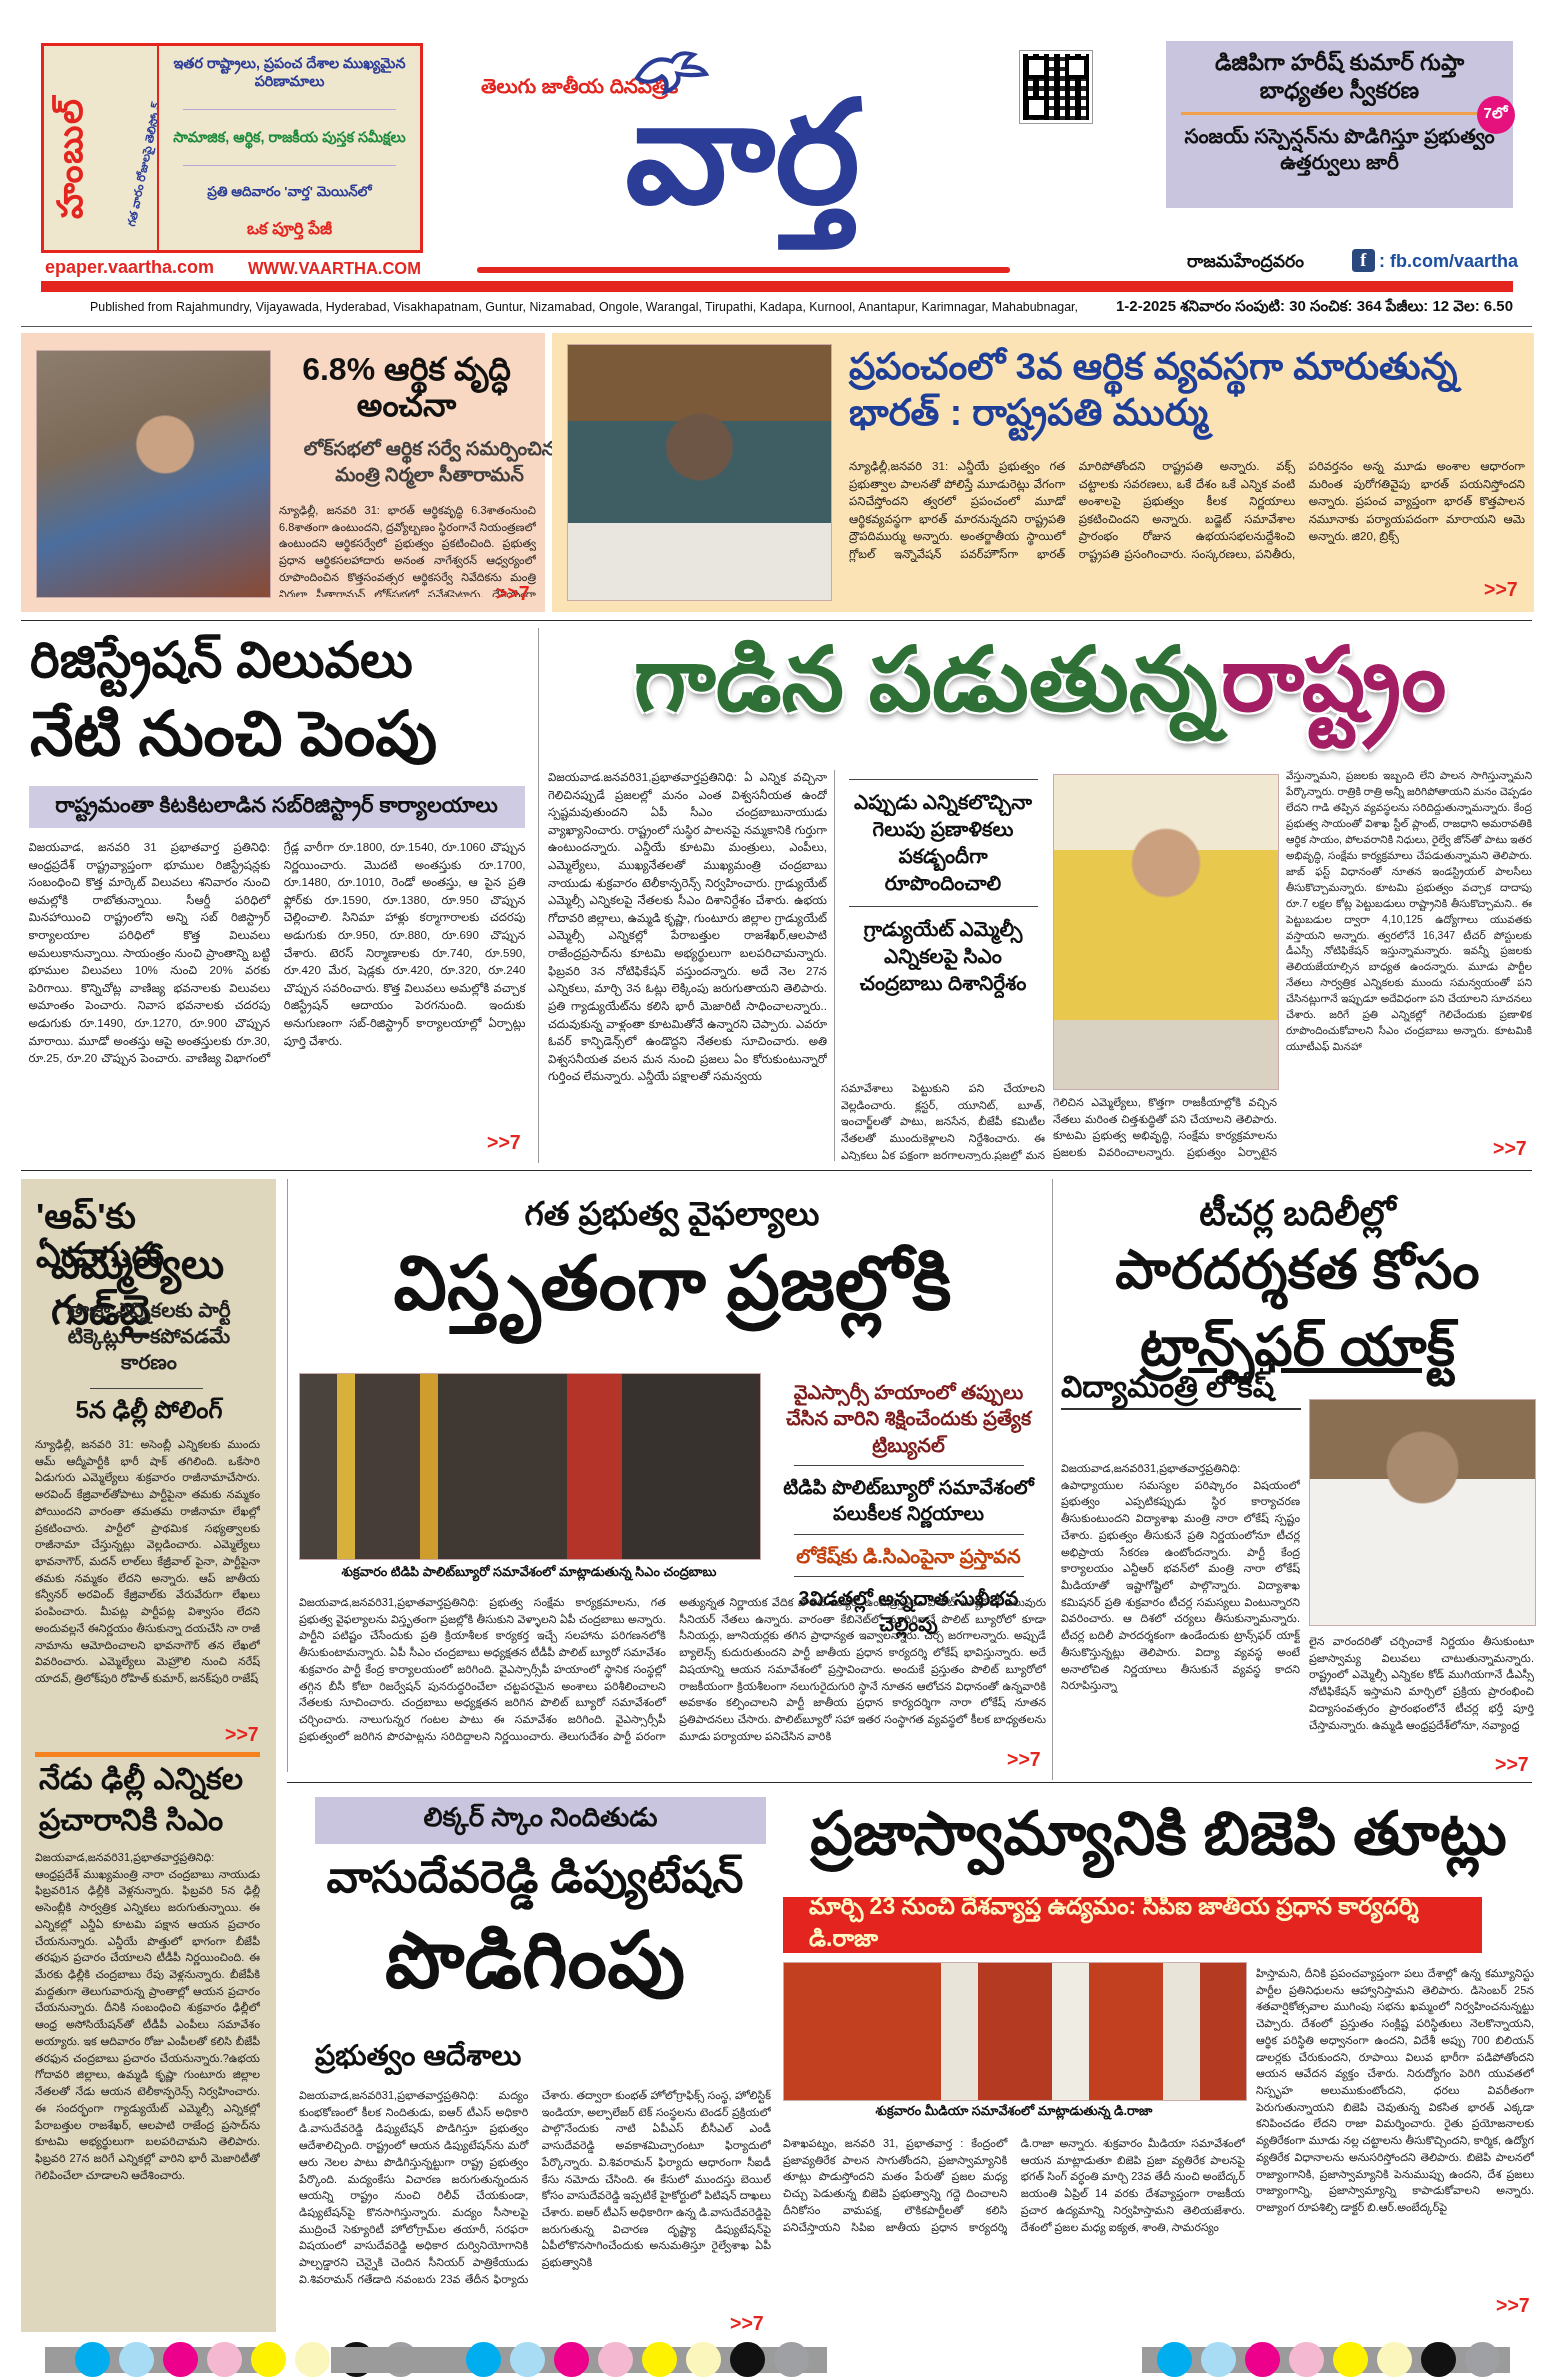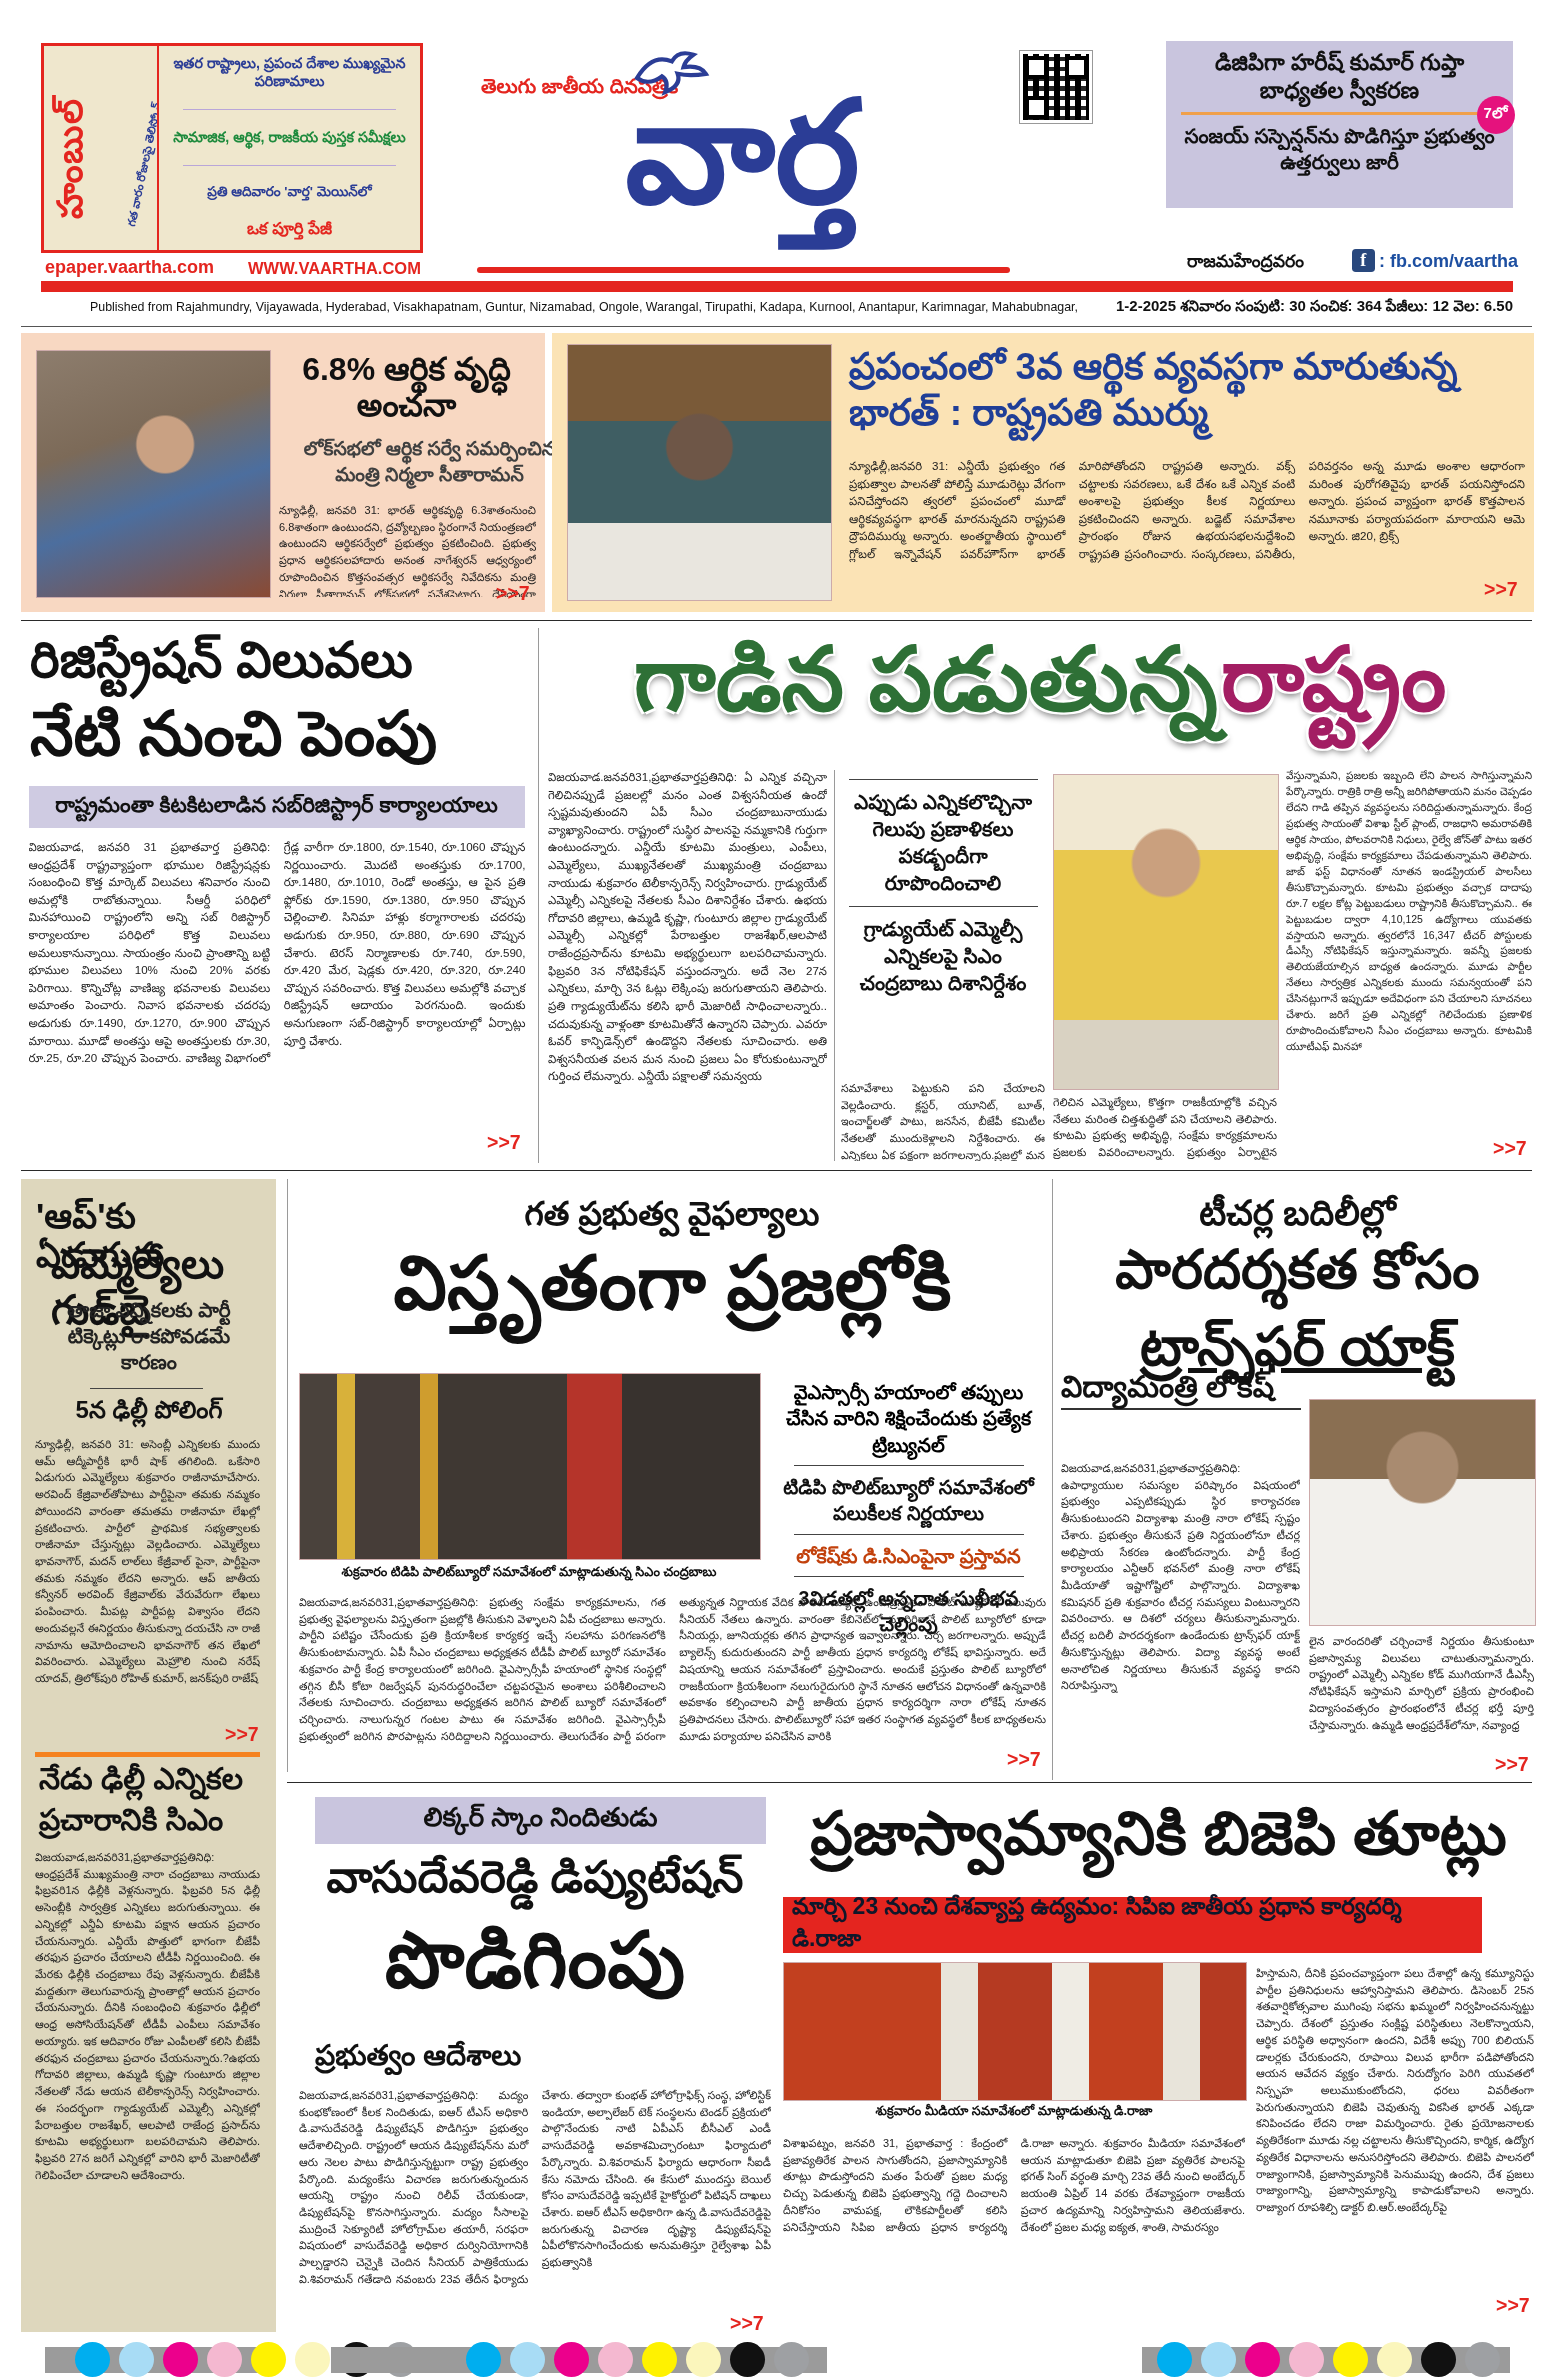--- a/index.html
+++ b/index.html
@@ -153,21 +153,21 @@
 
   <div class="abs vrule" style="left:287px;top:1179px;height:593px;"></div>
 
   <div class="abs hl c" style="left:300px;top:1196px;width:744px;font-size:33px;font-weight:bold;">గత ప్రభుత్వ వైఫల్యాలు</div>
   <div class="abs hl c" style="left:297px;top:1241px;width:751px;font-size:75px;">విస్తృతంగా ప్రజల్లోకి</div>
   <div class="abs photo" style="left:299px;top:1373px;width:460px;height:185px;background:
        linear-gradient(90deg,#4a423c 0 8%,#d8b13a 8% 12%,#463d38 12% 26%,#cf9d2e 26% 30%,#3f3833 30% 58%,#b5342a 58% 70%,#38322e 70% 100%);"></div>
   <div class="abs cap" style="left:299px;top:1564px;width:460px;">శుక్రవారం టిడిపి పాలిట్‌బ్యూరో సమావేశంలో మాట్లాడుతున్న సిఎం చంద్రబాబు</div>
 
   <div class="abs" style="left:771px;top:1379px;width:275px;text-align:center;">
-    <div class="b" style="font-size:19.5px;line-height:1.35;color:#000000;text-align:center;">వైఎస్సార్సీ హయాంలో తప్పులు చేసిన వారిని శిక్షించేందుకు ప్రత్యేక ట్రిబ్యునల్</div>
+    <div class="b" style="font-size:19.5px;line-height:1.35;color:#7f1d1d;text-align:center;">వైఎస్సార్సీ హయాంలో తప్పులు చేసిన వారిని శిక్షించేందుకు ప్రత్యేక ట్రిబ్యునల్</div>
     <div style="border-top:1.5px solid #444;margin:7.5px 22.5px;"></div>
     <div class="b" style="font-size:19.5px;line-height:1.35;color:#111;">టిడిపి పొలిట్‌బ్యూరో సమావేశంలో పలుకీలక నిర్ణయాలు</div>
     <div style="border-top:1.5px solid #444;margin:7.5px 22.5px;"></div>
     <div class="b" style="font-size:19.5px;line-height:1.35;color:#c2410c;">లోకేష్‌కు డి.సిఎంపైనా ప్రస్తావన</div>
     <div style="border-top:1.5px solid #444;margin:7.5px 22.5px;"></div>
     <div class="b" style="font-size:19.5px;line-height:1.35;color:#111;">3విడతల్లో అన్నదాత సుఖీభవ చెల్లింపు</div>
   </div>
 
   <div class="abs body-txt cols2" style="left:299px;top:1594px;width:747px;height:177px;font-size:11px;">విజయవాడ,జనవరి31,ప్రభాతవార్తప్రతినిధి: ప్రభుత్వ సంక్షేమ కార్యక్రమాలను, గత ప్రభుత్వ వైఫల్యాలను విస్తృతంగా ప్రజల్లోకి తీసుకుని వెళ్ళాలని ఏపీ చంద్రబాబు అన్నారు. పార్టీని పటిష్టం చేసేందుకు ప్రతి క్రియాశీలక కార్యకర్త ఇచ్చే సలహాను పరిగణనలోకి తీసుకుంటామన్నారు. ఏపీ సీఎం చంద్రబాబు అధ్యక్షతన టీడీపీ పొలిట్ బ్యూరో సమావేశం శుక్రవారం పార్టీ కేంద్ర కార్యాలయంలో జరిగింది. వైఎస్సార్సీపీ హయాంలో స్థానిక సంస్థల్లో తగ్గిన బీసీ కోటా రిజర్వేషన్ పునరుద్ధరించేలా చట్టపరమైన అంశాలు పరిశీలించాలని నేతలకు సూచించారు. చంద్రబాబు అధ్యక్షతన జరిగిన పొలిట్ బ్యూరో సమావేశంలో చర్చించారు. నాలుగున్నర గంటల పాటు ఈ సమావేశం జరిగింది. వైఎస్సార్సీపీ ప్రభుత్వంలో జరిగిన పొరపాట్లను సరిదిద్దాలని నిర్ణయించారు. తెలుగుదేశం పార్టీ పరంగా అత్యున్నత నిర్ణాయక వేదిక పొలిట్ బ్యూరో ఉంది,ప్రస్తుతం పొలిట్ బ్యూరోలో పలువురు సీనియర్ నేతలు ఉన్నారు. వారంతా కేబినెట్‌లో మాదిరిగానే పొలిట్ బ్యూరోలో కూడా సీనియర్లు, జూనియర్లకు తగిన ప్రాధాన్యత ఇవ్వాలన్నారు. చర్చ జరగాలన్నారు. అప్పుడే బ్యాలెన్స్ కుదురుతుందని పార్టీ జాతీయ ప్రధాన కార్యదర్శి లోకేష్ భావిస్తున్నారు. అదే విషయాన్ని ఆయన సమావేశంలో ప్రస్తావించారు. అందుకే ప్రస్తుతం పొలిట్ బ్యూరోలో రాజకీయంగా క్రియశీలంగా నలుగురైదుగురి స్థానే నూతన ఆలోచన విధానంతో ఉన్నవారికి అవకాశం కల్పించాలని పార్టీ జాతీయ ప్రధాన కార్యదర్శిగా నారా లోకేష్ నూతన ప్రతిపాదనలు చేసారు. పొలిట్‌బ్యూరో సహా ఇతర సంస్థాగత వ్యవస్థలో కీలక బాధ్యతలను మూడు పర్యాయాల పనిచేసిన వారికి</div>
   <div class="abs jump" style="left:1007px;top:1750px;">&gt;&gt;7</div>
@@ -188,21 +188,21 @@
   <div class="abs hrule" style="left:287px;top:1782px;width:1245px;"></div>
 
   <div class="abs kicker-bar" style="left:315px;top:1797px;width:451px;height:47px;font-size:26px;">లిక్కర్ స్కాం నిందితుడు</div>
   <div class="abs hl c" style="left:299px;top:1852px;width:472px;font-size:44px;">వాసుదేవరెడ్డి డిప్యుటేషన్</div>
   <div class="abs hl c" style="left:299px;top:1917px;width:472px;font-size:78px;">పొడిగింపు</div>
   <div class="abs hl" style="left:315px;top:2040px;width:315px;font-size:28.5px;">ప్రభుత్వం ఆదేశాలు</div>
   <div class="abs body-txt cols2" style="left:299px;top:2087px;width:472px;height:248px;font-size:11px;">విజయవాడ,జనవరి31,ప్రభాతవార్తప్రతినిధి: మద్యం కుంభకోణంలో కీలక నిందితుడు, ఐఆర్ టీఎస్ అధికారి డి.వాసుదేవరెడ్డి డిప్యుటేషన్ పొడిగిస్తూ ప్రభుత్వం ఆదేశాలిచ్చింది. రాష్ట్రంలో ఆయన డిప్యుటేషన్‌ను మరో ఆరు నెలల పాటు పొడిగిస్తున్నట్టుగా రాష్ట్ర ప్రభుత్వం పేర్కొంది. మద్యంకేసు విచారణ జరుగుతున్నందున ఆయన్ని రాష్ట్రం నుంచి రిలీవ్ చేయకుండా, డిప్యుటేషన్‌పై కొనసాగిస్తున్నారు. మద్యం సీసాలపై ముద్రించే సెక్యూరిటీ హోలోగ్రామ్‌ల తయారీ, సరఫరా విషయంలో వాసుదేవరెడ్డి అధికార దుర్వినియోగానికి పాల్పడ్డారని చెన్నైకి చెందిన సీనియర్ పాత్రికేయుడు వి.శివరామన్ గతేడాది నవంబరు 23వ తేదీన ఫిర్యాదు చేశారు. తద్వారా కుంభత్ హోలోగ్రాఫిక్స్ సంస్థ, హోలిస్టిక్ ఇండియా, అల్పాలేజర్ టెక్ సంస్థలను టెండర్ ప్రక్రియలో పాల్గొనేందుకు నాటి ఏపీఎస్ బీసీఎల్ ఎండీ వాసుదేవరెడ్డి అవకాశమిచ్చారంటూ ఫిర్యాదులో పేర్కొన్నారు. వి.శివరామన్ ఫిర్యాదు ఆధారంగా సీఐడీ కేసు నమోదు చేసింది. ఈ కేసులో ముందస్తు బెయిల్ కోసం వాసుదేవరెడ్డి ఇప్పటికే హైకోర్టులో పిటిషన్ దాఖలు చేశారు. ఐఆర్ టీఎస్ అధికారిగా ఉన్న డి.వాసుదేవరెడ్డిపై జరుగుతున్న విచారణ దృష్ట్యా డిప్యుటేషన్‌పై ఏపీలోకొనసాగించేందుకు అనుమతిస్తూ రైల్వేశాఖ ఏపీ ప్రభుత్వానికి</div>
   <div class="abs jump" style="left:730px;top:2314px;">&gt;&gt;7</div>
 
   <div class="abs hl c" style="left:783px;top:1800px;width:751px;font-size:60px;">ప్రజాస్వామ్యానికి బిజెపి తూట్లు</div>
-  <div class="abs redbar b" style="left:783px;top:1897px;width:699px;height:56px;color:#0f172a;font-size:23px;display:flex;align-items:center;padding:0 9px;box-sizing:border-box;">మార్చి 23 నుంచి దేశవ్యాప్త ఉద్యమం: సిపిఐ జాతీయ ప్రధాన కార్యదర్శి డి.రాజా</div>
+  <div class="abs redbar b" style="left:783px;top:1897px;width:699px;height:56px;color:#fef9c3;font-size:23px;display:flex;align-items:center;padding:0 26px;box-sizing:border-box;">మార్చి 23 నుంచి దేశవ్యాప్త ఉద్యమం: సిపిఐ జాతీయ ప్రధాన కార్యదర్శి డి.రాజా</div>
   <div class="abs photo" style="left:783px;top:1962px;width:462px;height:137px;background:
        linear-gradient(90deg,#c2401f 0 34%,#e8e4da 34% 42%,#b53a22 42% 58%,#efece4 58% 66%,#c2401f 66% 82%,#e8e4da 82% 90%,#b53a22 90% 100%);"></div>
   <div class="abs cap" style="left:783px;top:2103px;width:462px;">శుక్రవారం మీడియా సమావేశంలో మాట్లాడుతున్న డి.రాజా</div>
   <div class="abs body-txt cols2" style="left:783px;top:2135px;width:462px;height:201px;font-size:11px;">విశాఖపట్నం, జనవరి 31, ప్రభాతవార్త : కేంద్రంలో ప్రజావ్యతిరేక పాలన సాగుతోందని, ప్రజాస్వామ్యానికి తూట్లు పొడుస్తోందని మతం పేరుతో ప్రజల మధ్య చిచ్చు పెడుతున్న బిజెపి ప్రభుత్వాన్ని గద్దె దించాలని దీనికోసం వామపక్ష, లౌకికపార్టీలతో కలిసి పనిచేస్తాయని సిపిఐ జాతీయ ప్రధాన కార్యదర్శి డి.రాజా అన్నారు. శుక్రవారం మీడియా సమావేశంలో ఆయన మాట్లాడుతూ బిజెపి ప్రజా వ్యతిరేక పాలనపై భగత్ సింగ్ వర్ధంతి మార్చి 23వ తేదీ నుంచి అంబేద్కర్ జయంతి ఏప్రిల్ 14 వరకు దేశవ్యాప్తంగా రాజకీయ ప్రచార ఉద్యమాన్ని నిర్వహిస్తామని తెలియజేశారు. దేశంలో ప్రజల మధ్య ఐక్యత, శాంతి, సామరస్యం</div>
   <div class="abs body-txt" style="left:1256px;top:1965px;width:278px;height:353px;font-size:11px;">హిస్తామని, దీనికి ప్రపంచవ్యాప్తంగా పలు దేశాల్లో ఉన్న కమ్యూనిస్టు పార్టీల ప్రతినిధులను ఆహ్వానిస్తామని తెలిపారు. డిసెంబర్ 25న శతవార్షికోత్సవాల ముగింపు సభను ఖమ్మంలో నిర్వహించనున్నట్టు చెప్పారు. దేశంలో ప్రస్తుతం సంక్లిష్ట పరిస్థితులు నెలకొన్నాయని, ఆర్థిక పరిస్థితి అధ్వానంగా ఉందని, విదేశీ అప్పు 700 బిలియన్ డాలర్లకు చేరుకుందని, రూపాయి విలువ భారీగా పడిపోతోందని ఆయన ఆవేదన వ్యక్తం చేశారు. నిరుద్యోగం పెరిగి యువతలో నిస్పృహ అలుముకుంటోందని, ధరలు వివరీతంగా పెరుగుతున్నాయని బిజెపి చెవుతున్న వికసిత భారత్ ఎక్కడా కనిపించడం లేదని రాజా విమర్శించారు. రైతు ప్రయోజనాలకు వ్యతిరేకంగా మూడు నల్ల చట్టాలను తీసుకొచ్చిందని, కార్మిక, ఉద్యోగ వ్యతిరేక విధానాలను అనుసరిస్తోందని తెలిపారు. బిజెపి పాలనలో రాజ్యాంగానికి, ప్రజాస్వామ్యానికి పెనుముప్పు ఉందని, దేశ ప్రజలు రాజ్యాంగాన్ని, ప్రజాస్వామ్యాన్ని కాపాడుకోవాలని అన్నారు. రాజ్యాంగ రూపశిల్పి డాక్టర్ బి.ఆర్.అంబేద్కర్‌పై</div>
   <div class="abs jump" style="left:1496px;top:2296px;">&gt;&gt;7</div>
 
   <div class="abs graybar" style="left:45px;top:2347px;width:225px;"></div>
   <div class="abs dots" style="left:75px;top:2342px;"><span style="background: rgb(0, 174, 239);"></span><span style="background: rgb(168, 220, 245);"></span><span style="background: rgb(236, 0, 140);"></span><span style="background: rgb(244, 184, 208);"></span><span style="background: rgb(255, 242, 0);"></span><span style="background: rgb(251, 246, 188);"></span><span style="background: rgb(17, 17, 17);"></span><span style="background: rgb(158, 160, 163);"></span></div>
   <div class="abs graybar" style="left:331px;top:2347px;width:496px;"></div>

